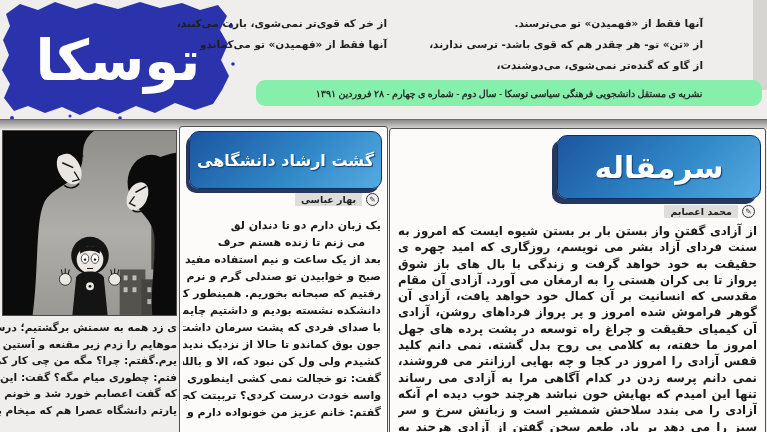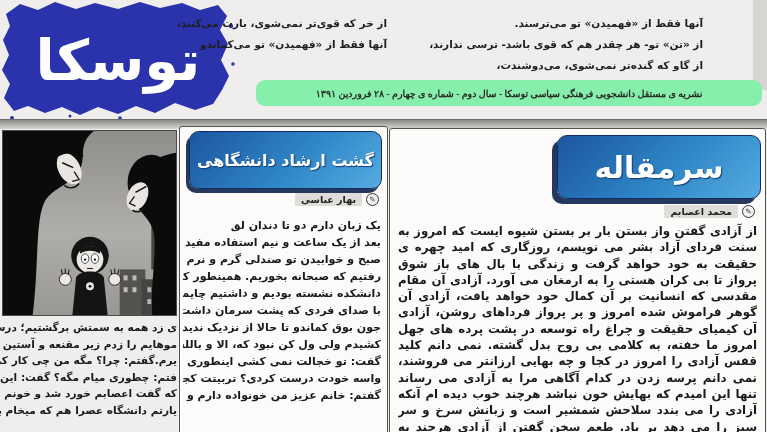--- a/index.html
+++ b/index.html
@@ -129,20 +129,21 @@
   <div class="card card-patrol">
     <div class="title-box patrol">
       <span>گشت ارشاد دانشگاهی</span>
     </div>
     <div class="author-row patrol">
       <span class="pen-icon">✎</span>
       <span class="author-chip">بهار عباسی</span>
     </div>
     <div class="patrol-lines">
       <div class="t-line">یک زبان دارم دو تا دندان لق</div>
+      <div class="t-line indent">می زنم تا زنده هستم حرف</div>
       <div class="t-line">بعد از یک ساعت و نیم استفاده مفید از کلاس هشت</div>
       <div class="t-line">صبح و خوابیدن تو صندلی گرم و نرم ته کلاس با بچه ها</div>
       <div class="t-line">رفتیم که صبحانه بخوریم. همینطور که روی چمن های</div>
       <div class="t-line">دانشکده نشسته بودیم و داشتیم چایمان را می خوردیم</div>
       <div class="t-line">با صدای فردی که پشت سرمان داشت ما را صدا می</div>
       <div class="t-line">جون بوق کماندو تا حالا از نزدیک ندیده بودم. سریع</div>
       <div class="t-line">کشیدم ولی  ول کن نبود که، الا و بالله باید کارتتو بگیر</div>
       <div class="t-line">گفت: تو خجالت نمی کشی اینطوری میای دانشگاه؟ گف</div>
       <div class="t-line">واسه خودت درست کردی؟ تربیتت کجا رفته؟ این را ک</div>
       <div class="t-line">گفتم: خانم عزیز من خونواده دارم و هر روزم بابام می</div>

